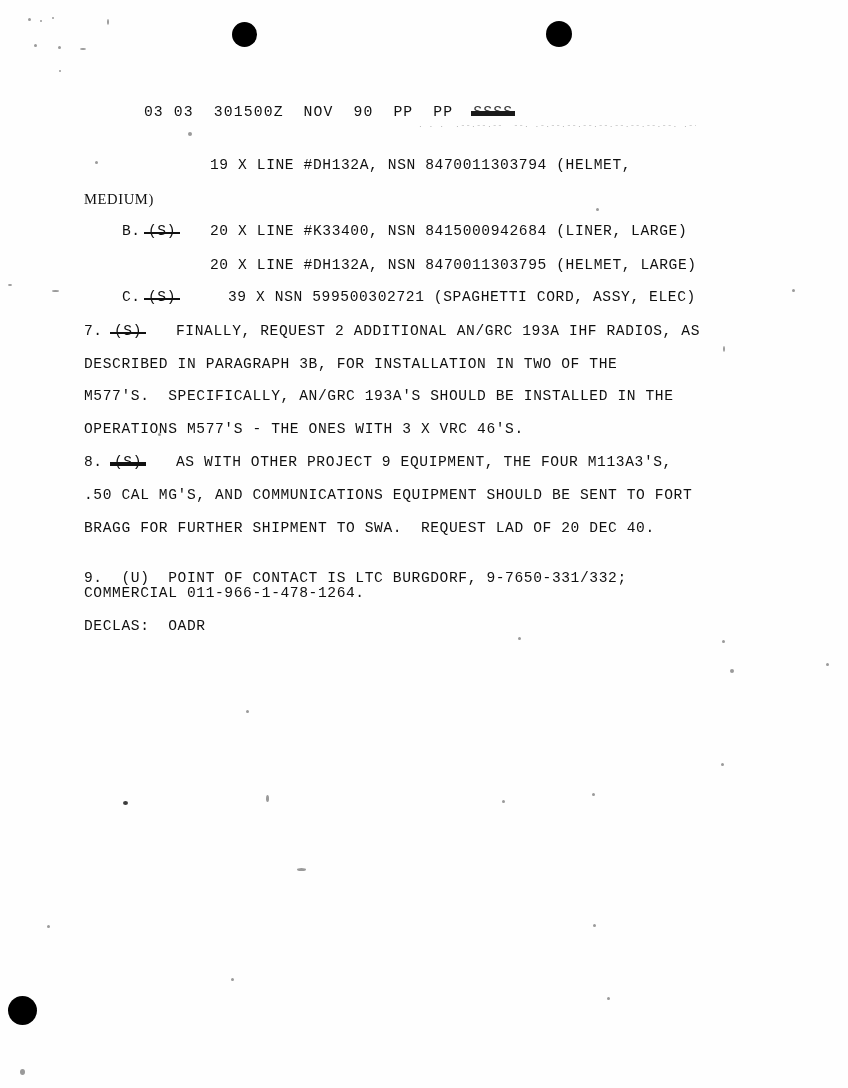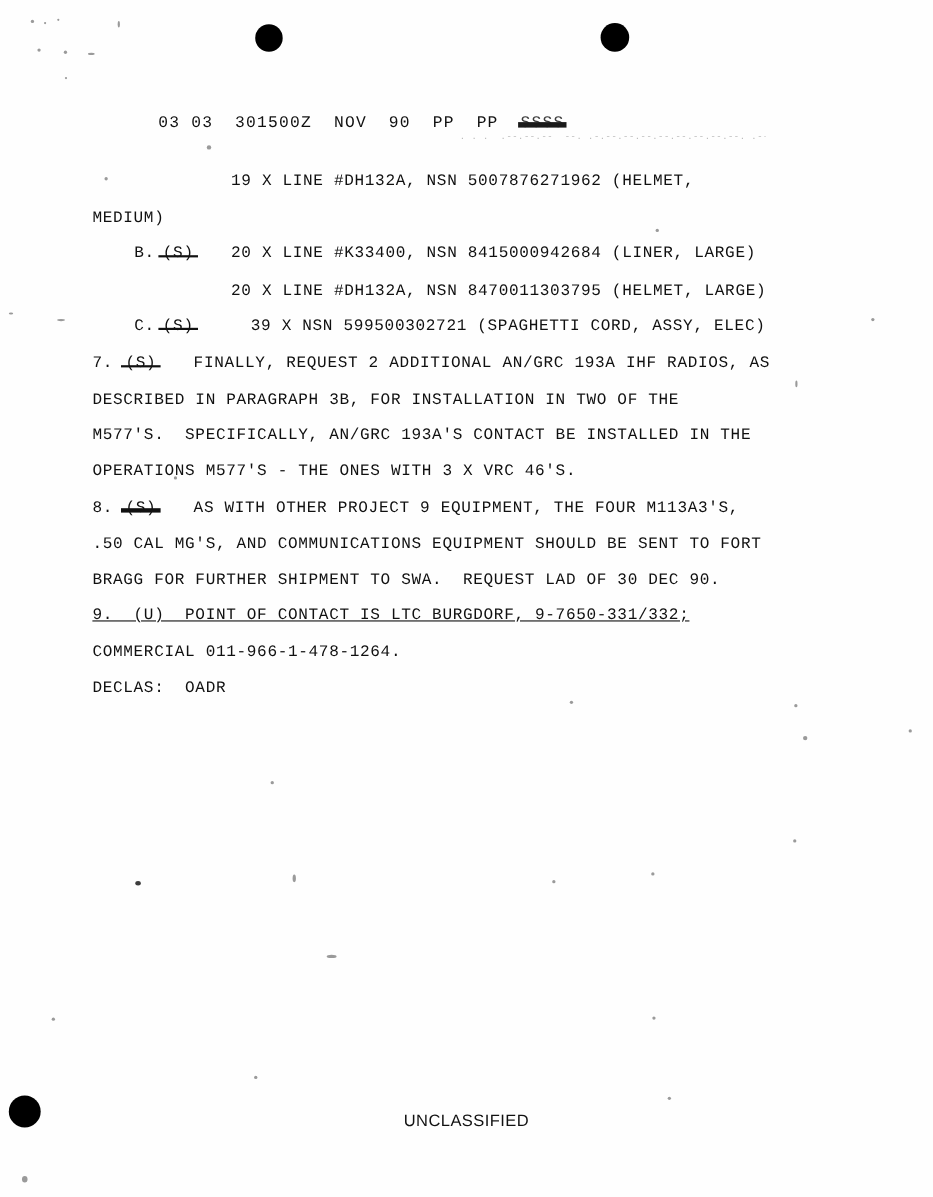--- a/index.html
+++ b/index.html
@@ -165,42 +165,41 @@
   <div class="speck" style="left:20px;  top:1069px; width:5px; height:6px;"></div>
 
   <div class="doc">
 
     <div class="line hdr" style="left:84px; top:90px;">
       <span>03 03  301500Z  NOV  90  PP  PP</span><span>  </span><span class="blackout">SSSS</span>
     </div>
 
     <div class="faintbar">. . .  .--.--.--  --. .-.--.--.--.--.--.--.--.--. .--.</div>
 
-    <div class="line" style="left:210px; top:158px;">19 X LINE #DH132A, NSN 5007876271962 (HELMET,</div>
-    <div class="line" style="left:84px;  top:192px;">MEDIUM)</div>
+    <div class="line" style="left:210px; top:158px;">19 X LINE #DH132A, NSN 8470011303794 (HELMET,</div>
+    <div class="line" style="left:84px;  top:192px;font-family:Liberation Serif, serif;">MEDIUM)</div>
     <div class="line" style="left:122px; top:224px;">B.</div>
     <div class="line" style="left:210px; top:224px;">20 X LINE #K33400, NSN 8415000942684 (LINER, LARGE)</div>
     <div class="line" style="left:210px; top:258px;">20 X LINE #DH132A, NSN 8470011303795 (HELMET, LARGE)</div>
     <div class="line" style="left:122px; top:290px;">C.</div>
     <div class="line" style="left:228px; top:290px;">39 X NSN 599500302721 (SPAGHETTI CORD, ASSY, ELEC)</div>
     <div class="line" style="left:84px;  top:324px;">7.</div>
     <div class="line" style="left:176px; top:324px;font-family:Liberation Mono, monospace;">FINALLY, REQUEST 2 ADDITIONAL AN/GRC 193A IHF RADIOS, AS</div>
     <div class="line" style="left:84px;  top:357px;">DESCRIBED IN PARAGRAPH 3B, FOR INSTALLATION IN TWO OF THE</div>
-    <div class="line" style="left:84px;  top:389px;">M577'S.  SPECIFICALLY, AN/GRC 193A'S CONTACT BE INSTALLED IN THE</div>
+    <div class="line" style="left:84px;  top:389px;">M577'S.  SPECIFICALLY, AN/GRC 193A'S SHOULD BE INSTALLED IN THE</div>
     <div class="line" style="left:84px;  top:422px;">OPERATIONS M577'S - THE ONES WITH 3 X VRC 46'S.</div>
     <div class="line" style="left:84px;  top:455px;">8.</div>
     <div class="line" style="left:176px; top:455px;">AS WITH OTHER PROJECT 9 EQUIPMENT, THE FOUR M113A3'S,</div>
     <div class="line" style="left:84px;  top:488px;text-align:center;">.50 CAL MG'S, AND COMMUNICATIONS EQUIPMENT SHOULD BE SENT TO FORT</div>
-    <div class="line" style="left:84px;  top:521px;">BRAGG FOR FURTHER SHIPMENT TO SWA.  REQUEST LAD OF 30 DEC 90.</div>
-    <div class="line" style="left:84px;  top:553px;text-decoration:underline;">9.  (U)  POINT OF CONTACT IS LTC BURGDORF, 9-7650-331/332;</div>
+    <div class="line" style="left:84px;  top:521px;">BRAGG FOR FURTHER SHIPMENT TO SWA.  REQUEST LAD OF 20 DEC 40.</div>
+    <div class="line" style="left:84px;  top:571px;">9.  (U)  POINT OF CONTACT IS LTC BURGDORF, 9-7650-331/332;</div>
     <div class="line" style="left:84px;  top:586px;text-align:right;">COMMERCIAL 011-966-1-478-1264.</div>
     <div class="line" style="left:84px;  top:619px;">DECLAS:  OADR</div>
 
     <div class="line" style="left:148px; top:224px;"><span class="strike">(S)</span></div>
     <div class="line" style="left:148px; top:290px;"><span class="strike">(S)</span></div>
     <div class="line" style="left:114px; top:324px;"><span class="strike">(S)</span></div>
     <div class="line" style="left:114px; top:455px;"><span class="strike heavy">(S)</span></div>
 
   </div>
 
-  <div class="footer">UNCLASSIFIED</div>
 
 </div>
 
 </body></html>

